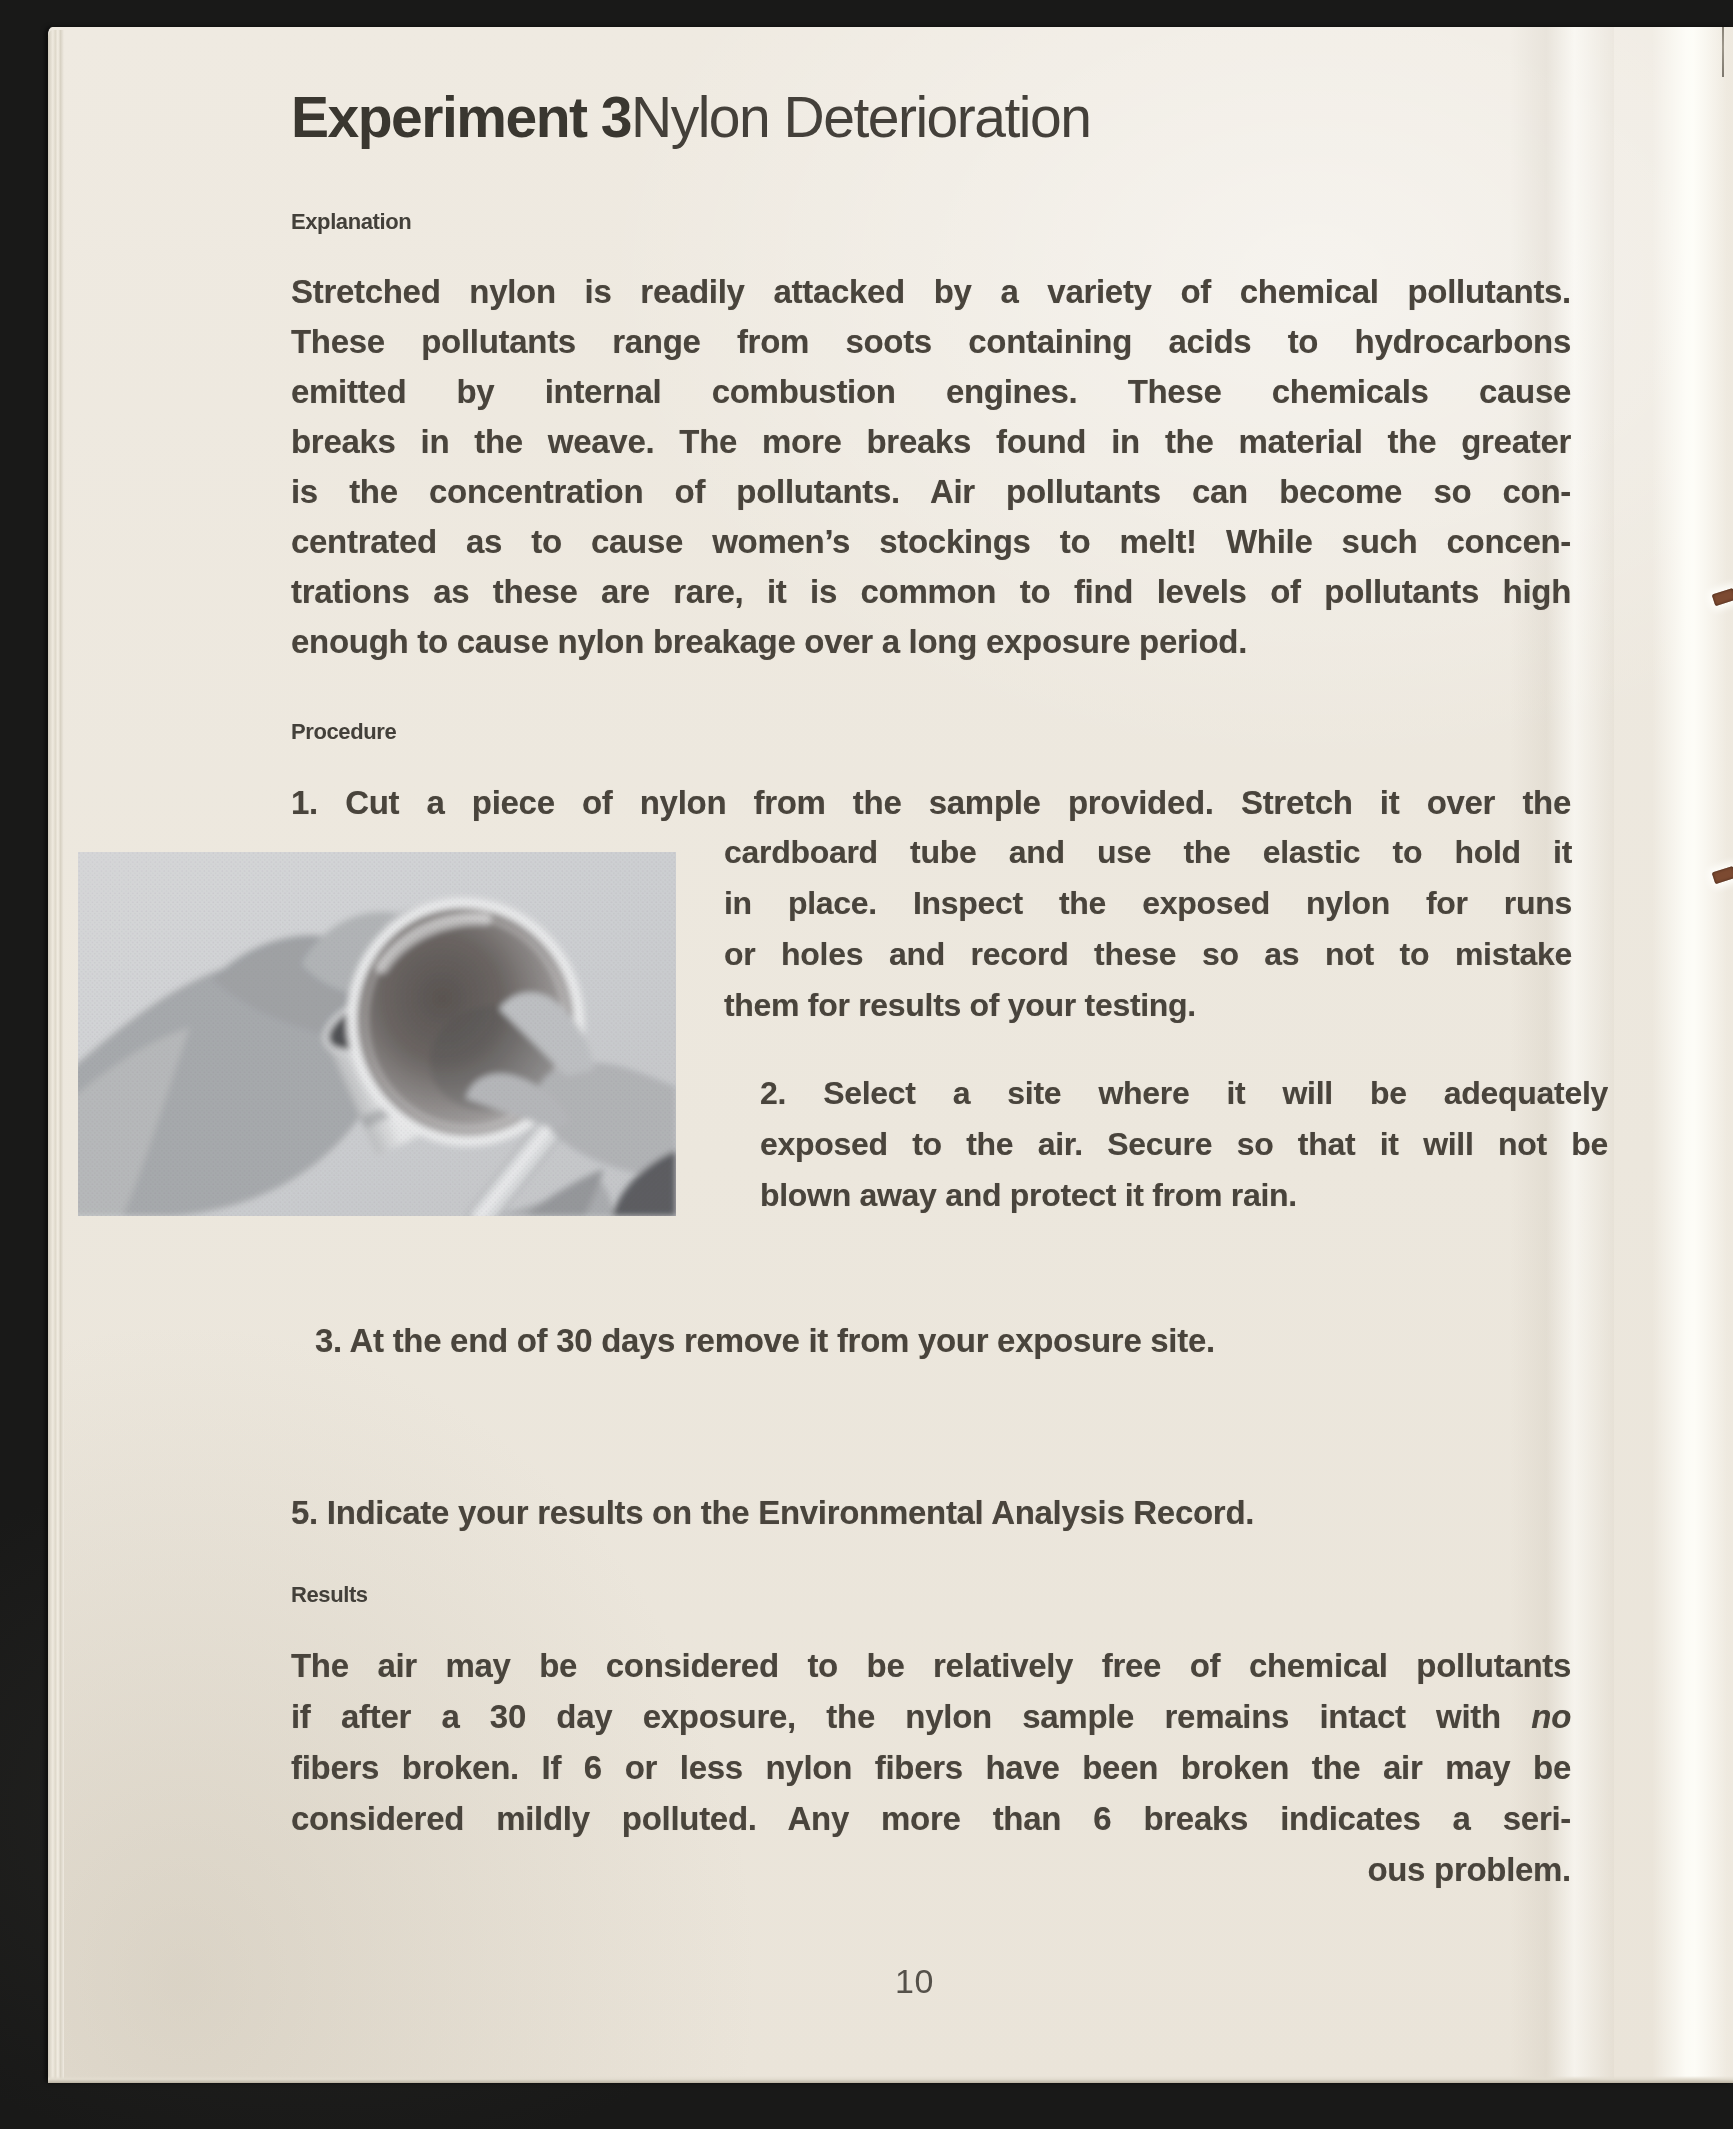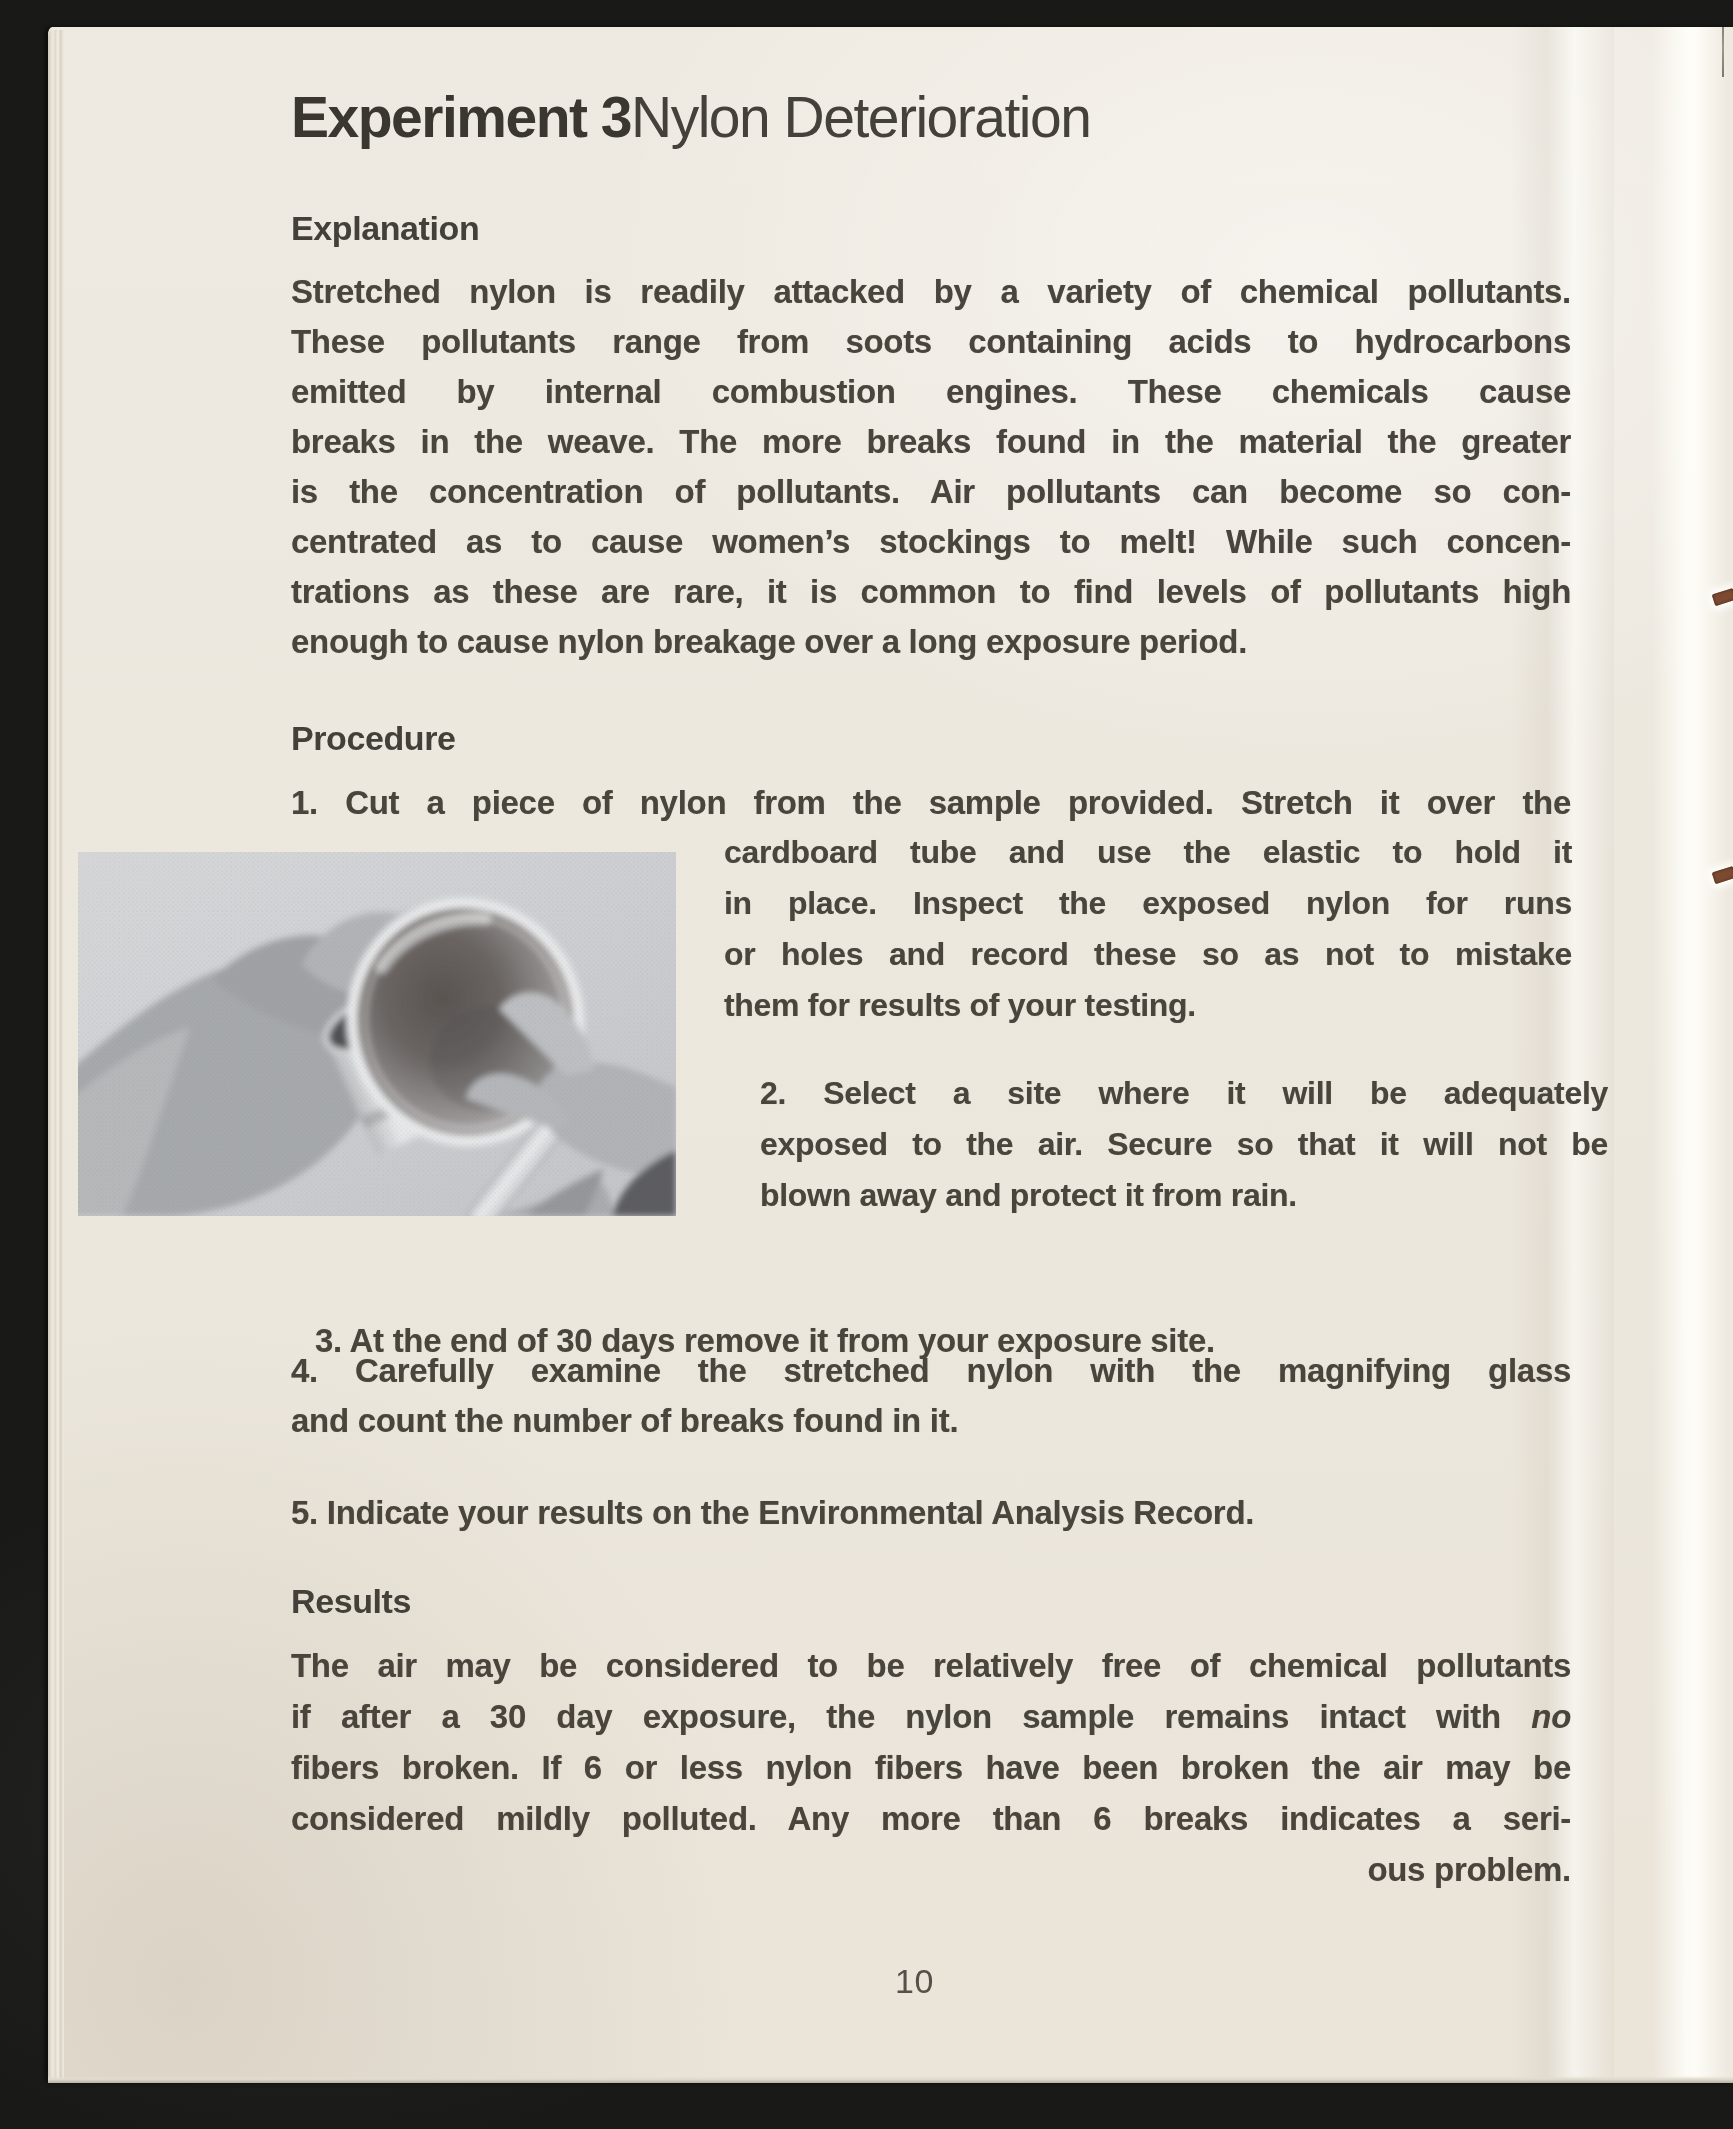--- a/index.html
+++ b/index.html
@@ -41,21 +41,21 @@
   .fold .line{position:absolute;top:0;bottom:0;left:36px;width:1.5px;background:linear-gradient(180deg,#6e675c 0%,#8a8376 40%,#5f594f 100%);opacity:.8;}
   .staple{position:absolute;left:27px;width:22.4px;height:12px;background:#7c4a31;border-radius:2.2px;
     box-shadow:0 0 7.5px 4.5px rgba(255,255,252,0.9), inset 0 0 3px #3c2114;transform:rotate(-18deg);}
   .staple.s1{top:564px;}
   .staple.s2{top:842px;}
   .nextpage{position:absolute;top:0;bottom:0;left:1646px;right:0;
     background:linear-gradient(90deg,#f2ede4 0%,#eee9df 100%);}
   .title{position:absolute;left:243px;top:54px;font-size:57px;letter-spacing:-1.5px;line-height:72px;color:#3a3730;white-space:nowrap;}
   .title .tb{font-weight:bold;}
   .title .tr{font-weight:normal;color:#44403a;}
-  .hd{position:absolute;left:243px;font-size:34px;font-weight:bold;letter-spacing:-0.4px;color:#43403a;}
+  .hd{position:absolute;left:243px;font-size:22px;font-weight:bold;letter-spacing:-0.4px;color:#43403a;}
   .bl{font-size:33px;letter-spacing:-0.3px;color:#49443c;text-shadow:0 0 0.7px rgba(73,68,60,0.35);}
   .col-main{position:absolute;left:243px;width:1280px;}
   .col-right{position:absolute;left:676px;width:848px;}
   .col-right .line{line-height:51px;height:51px;font-size:32px;}
   .line{line-height:50px;height:50px;overflow:hidden;font-weight:bold;}
   .just{text-align:justify;text-align-last:justify;}
   .it{font-style:italic;}
   .pagenum{position:absolute;left:0;width:1733px;top:1935px;text-align:center;font-size:34px;color:#55514a;letter-spacing:0.7px;}
   
   .photo{position:absolute;left:30px;top:825px;width:598px;height:364px;overflow:hidden;}
@@ -176,24 +176,20 @@
   <div class="col-right bl" style="top:1041px;margin-left:36px;">
     <div class="line just">2. Select a site where it will be adequately</div>
     <div class="line just">exposed to the air. Secure so that it will not be</div>
     <div class="line">blown away and protect it from rain.</div>
   </div>
 
   <div class="col-main bl" style="top:1289px;margin-left:24px;">
     <div class="line">3.  At the end of 30 days remove it from your exposure site.</div>
   </div>
 
-  <div class="col-main bl" style="top:1319px;">
-    <div class="line just">4.  Carefully examine the stretched nylon with the magnifying glass</div>
-    <div class="line">and count the number of breaks found in it.</div>
-  </div>
 
   <div class="col-main bl" style="top:1461px;">
     <div class="line">5.  Indicate your results on the Environmental Analysis Record.</div>
   </div>
 
   <div class="hd" style="top:1555px;">Results</div>
   <div class="col-main bl" style="top:1613px;">
     <div class="line just" style="line-height:51px;height:51px;">The air may be considered to be relatively free of chemical pollutants</div>
     <div class="line just" style="line-height:51px;height:51px;"><span>if after a 30 day exposure, the nylon sample remains intact with</span> <span class="it">no</span></div>
     <div class="line just" style="line-height:51px;height:51px;">fibers broken. If 6 or less nylon fibers have been broken the air may be</div>

